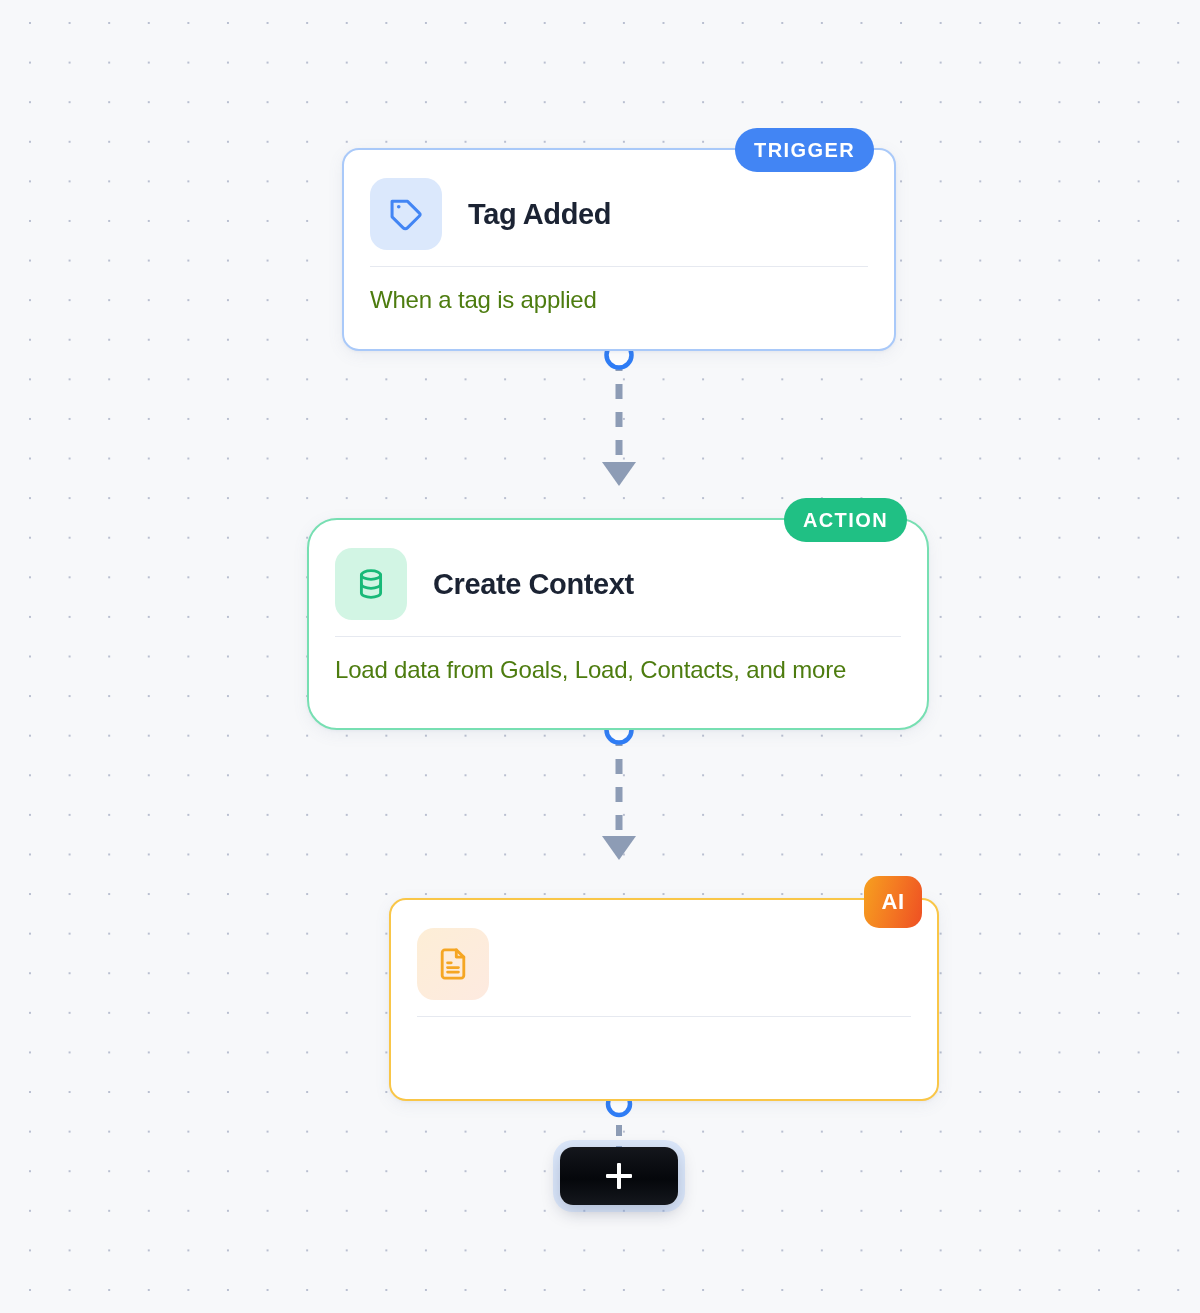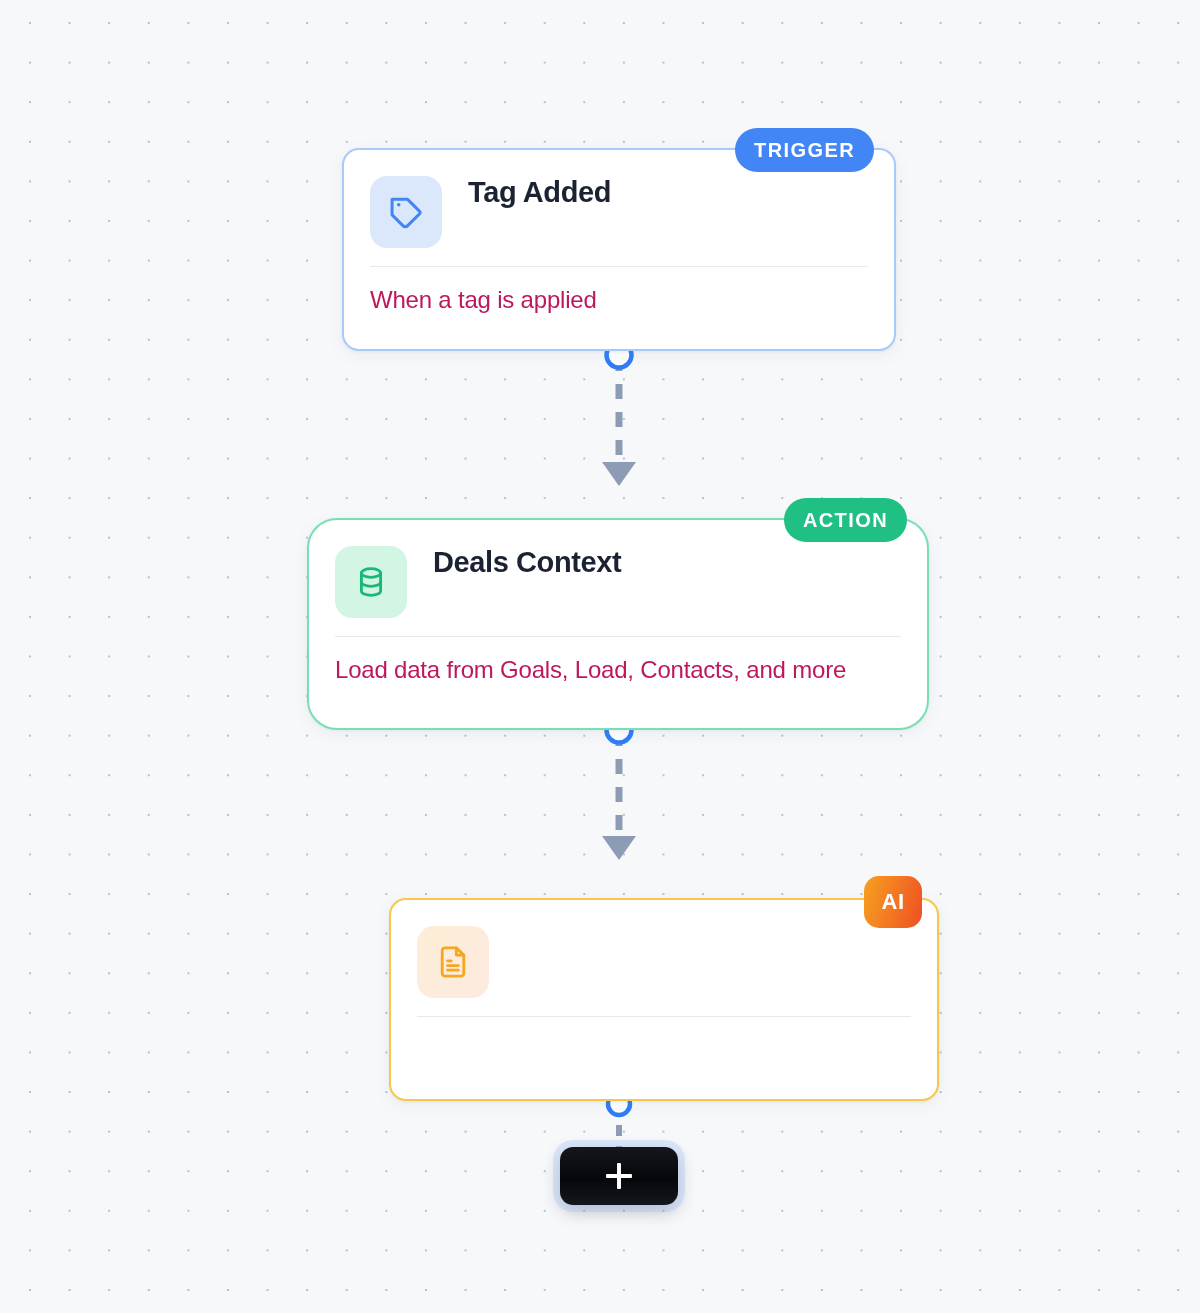--- a/index.html
+++ b/index.html
@@ -48,20 +48,21 @@
     box-shadow: 0 4px 16px rgba(100, 116, 150, 0.085),
                 0 1px 3px rgba(100, 116, 150, 0.07);
   }
 
   .node.trigger  { border-color: #a9c9f9; }
   .node.action   { border-color: #77dfb2; }
   .node.ai       { border-color: #f9c648; }
 
   .node-top {
     display: flex;
+    align-items: center;
     padding: 26px 26px 0 26px;
     height: 102px;
     position: relative;
   }
 
   .node-icon {
     width: 72px;
     height: 72px;
     border-radius: 17px;
     flex: 0 0 72px;
@@ -84,21 +85,21 @@
 
   .node-divider {
     height: 1px;
     background: #e6e9f0;
     margin: 14px 26px 0 26px;
   }
 
   .node-desc {
     padding: 19px 26px 0 26px;
     font-size: 24px;
-    color: #be185d;
+    color: #4d7c0f;
     letter-spacing: -0.2px;
     white-space: nowrap;
   }
 
   
   .badge {
     position: absolute;
     display: flex;
     align-items: center;
     justify-content: center;
@@ -207,21 +208,21 @@
   <div class="badge badge-pill badge-action">ACTION</div>
 
   <div class="node-top">
     <div class="node-icon icon-bg-green">
       <svg width="36" height="36" viewBox="0 0 24 24" fill="none" stroke="#18b978" stroke-width="1.9" stroke-linecap="round" stroke-linejoin="round">
         <ellipse cx="12" cy="6" rx="6.4" ry="2.9"></ellipse>
         <path d="M5.6 6v12c0 1.6 2.9 2.9 6.4 2.9s6.4-1.3 6.4-2.9V6"></path>
         <path d="M5.6 12c0 1.6 2.9 2.9 6.4 2.9s6.4-1.3 6.4-2.9"></path>
       </svg>
     </div>
-    <div class="node-title">Deals Context</div>
+    <div class="node-title">Create Context</div>
   </div>
 
   <div class="node-divider"></div>
 
   <div class="node-desc">Load data from Goals, Load, Contacts, and more</div>
 </div>
 
 <div class="node ai" style="left:345px; top:898px; width:550px; height:203px;margin-left:44px;">
 
   <div class="badge badge-ai">AI</div>

